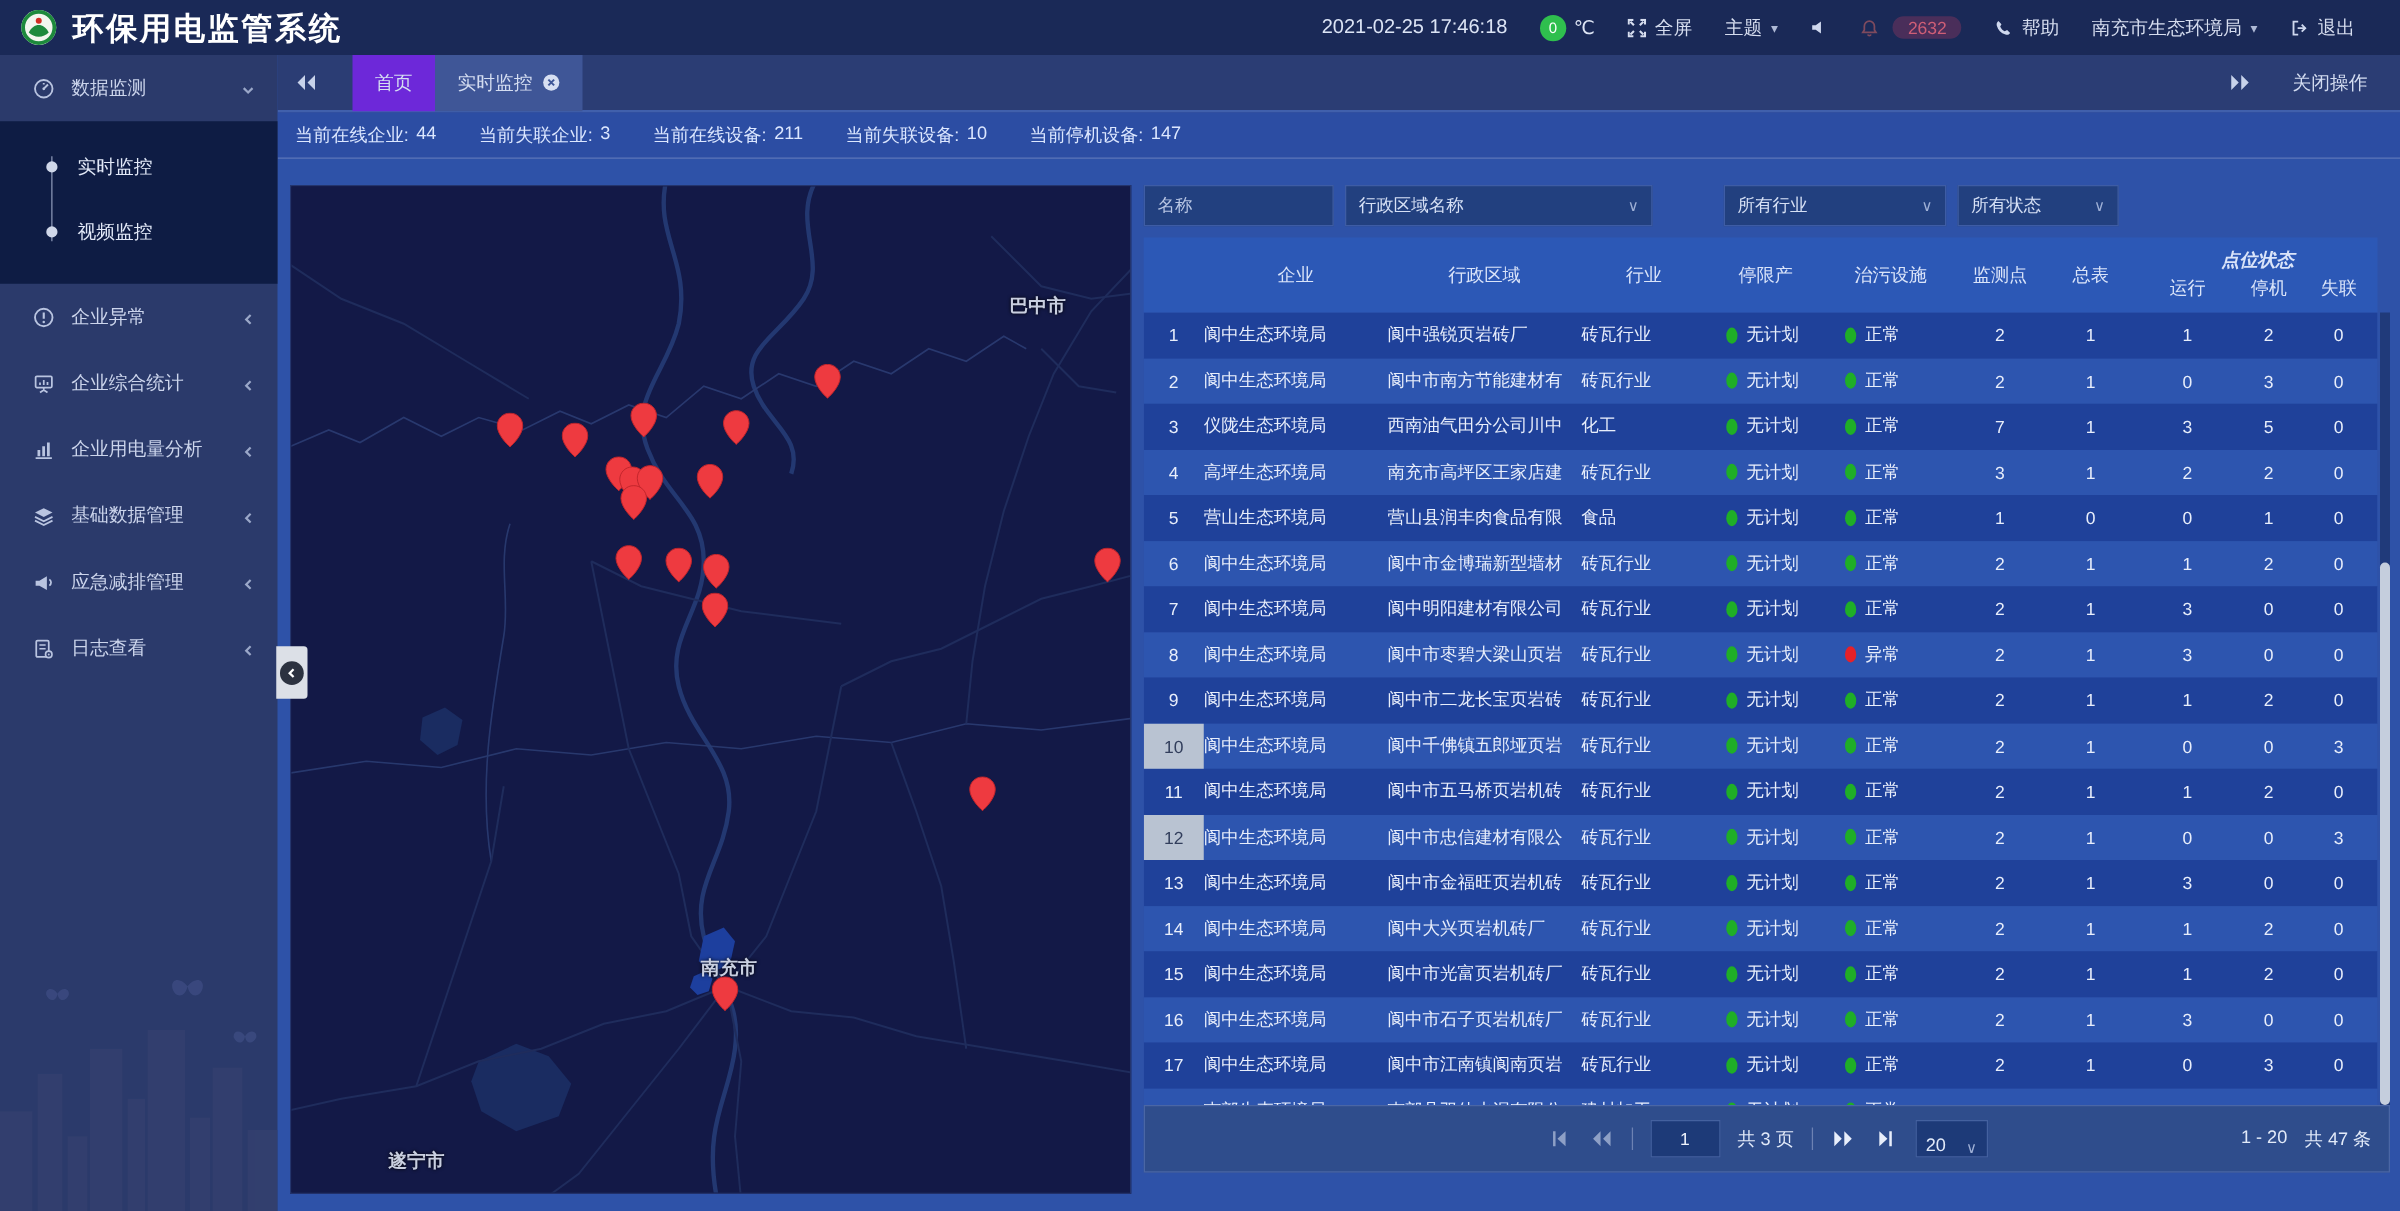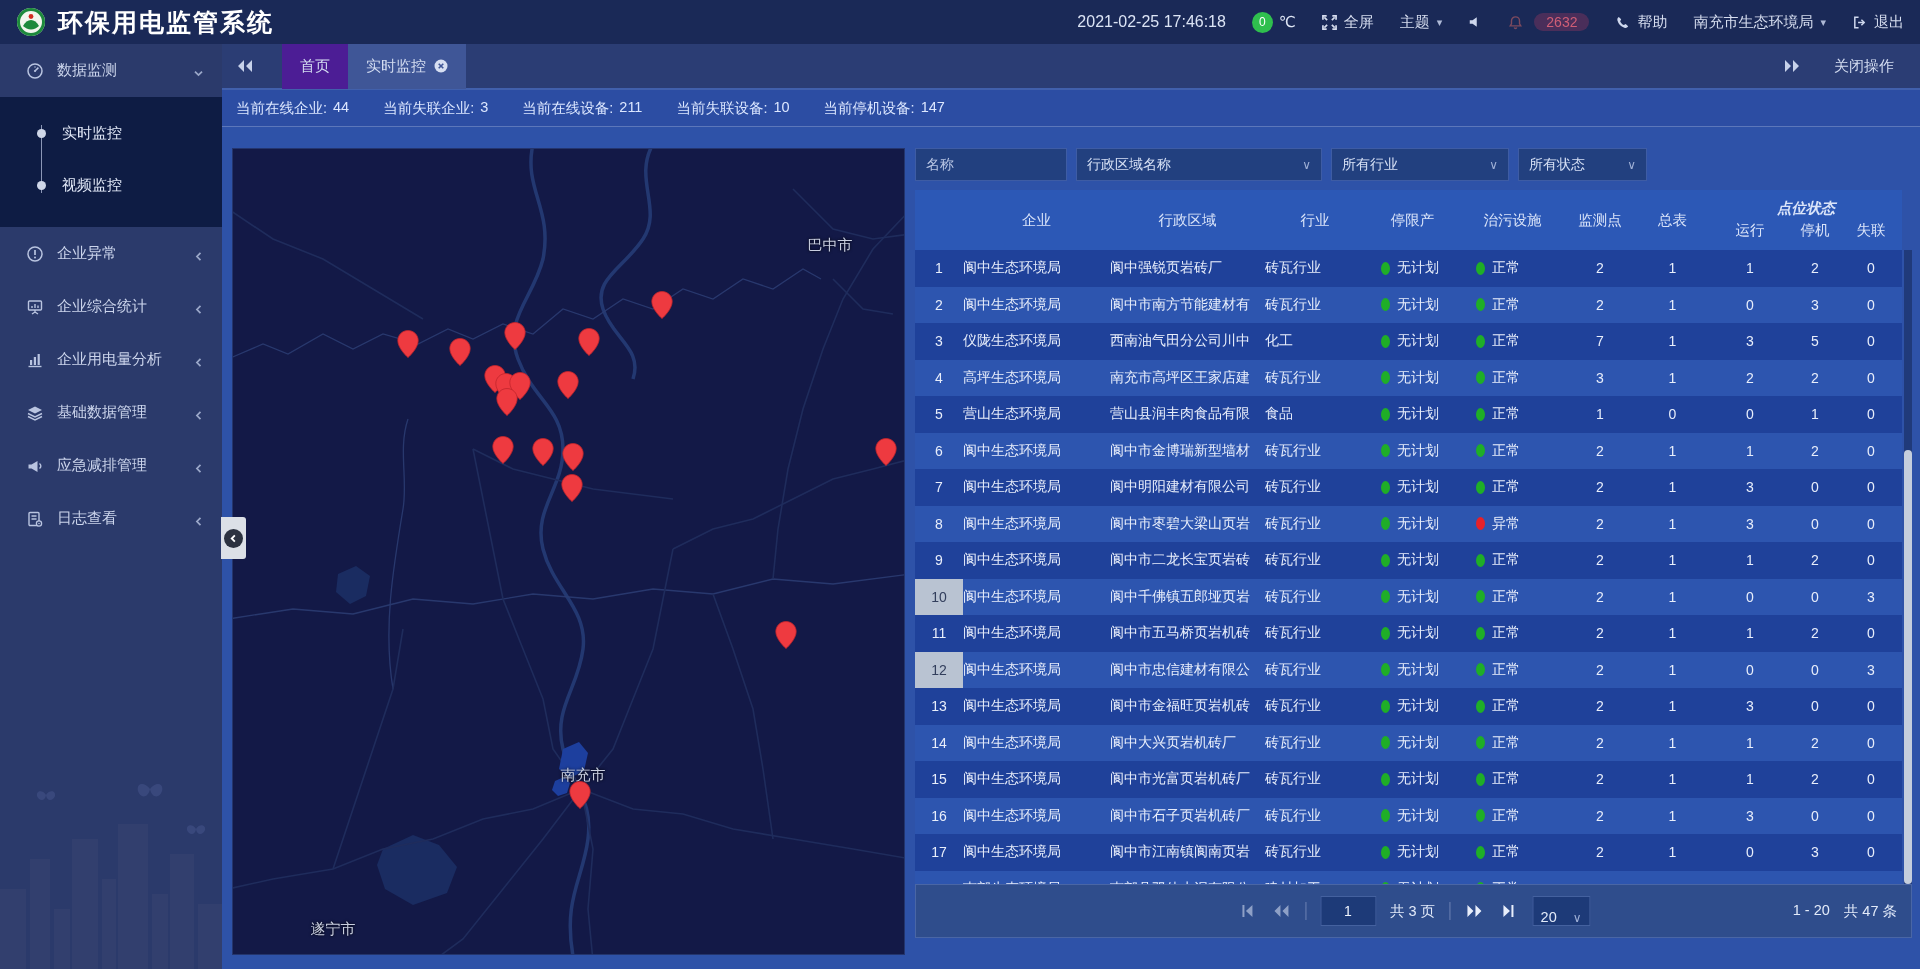--- a/index.html
+++ b/index.html
@@ -5,21 +5,21 @@
   * { margin:0; padding:0; box-sizing:border-box; }
   html,body { width:1920px; height:969px; overflow:hidden; }
   body { font-family:"Liberation Sans","DejaVu Sans",sans-serif; background:#2e52a8; }
   #app { position:relative; width:1920px; height:969px; overflow:hidden; }
 
   
   .topbar { position:absolute; left:0; top:0; width:1920px; height:44px; background:#1a2957;
             display:flex; align-items:center; color:#dfe6f5; z-index:9; }
   .logo { width:30px; height:30px; margin-left:16px; flex:0 0 auto; }
   .app-title { font-size:25px; font-weight:bold; color:#ffffff; letter-spacing:2px; margin-left:12px; }
-  .topbar-right { margin-left:auto; display:flex; align-items:center; gap:26px; margin-right:16px; font-size:15px; }
+  .topbar-right { margin-left:auto; display:flex; align-items:center; gap:26px; margin-right:36px; font-size:15px; }
   .datetime { font-size:16px; color:#dce4f5; }
   .temp { display:flex; align-items:center; gap:6px; }
   .temp-badge { width:21px; height:21px; border-radius:50%; background:#2fbf4e; color:#fff; font-size:12px;
                 display:flex; align-items:center; justify-content:center; }
   .tb-item { display:flex; align-items:center; gap:7px; cursor:pointer; color:#d6ddef; }
   .tb-item svg { display:block; }
   .caret { font-size:11px; color:#aeb9d6; }
   .bell-badge { background:rgba(200,62,101,.28); color:#cf5e76; border-radius:11px; padding:1px 12px;
                 font-size:14px; margin-left:4px; }
 
@@ -40,32 +40,32 @@
                      border-radius:0 3px 3px 0; z-index:8; display:flex; align-items:center; justify-content:center; cursor:pointer; }
   .collapse-handle .knob { width:19px; height:19px; border-radius:50%; background:#2c3240; display:flex;
                            align-items:center; justify-content:center; }
 
   
   .main { position:absolute; left:222px; top:44px; right:0; bottom:0; background:#2e52a8; }
   .tabbar { height:46px; background:#2b3d74; border-bottom:2px solid #41superb; border-bottom:2px solid #4160ac;
             display:flex; align-items:center; color:#d4ddf1; }
   .tab-nav-btn { width:46px; height:46px; display:flex; align-items:center; justify-content:center; cursor:pointer; }
   .tab { height:46px; display:flex; align-items:center; padding:0 18px; font-size:15px; cursor:pointer; gap:8px; }
-  .tab.home { background:#4c1d95; margin-left:14px; }
+  .tab.home { background:#6d28d9; margin-left:14px; }
   .tab.active { background:#3f5697; }
   .tabbar-right { margin-left:auto; display:flex; align-items:center; gap:34px; margin-right:26px; font-size:15px; }
 
   .statsbar { height:37px; background:#2c4da3; border-bottom:1px solid rgba(150,170,215,.45);
               display:flex; align-items:center; padding-left:14px; gap:34px; font-size:14.5px; color:#dce7ff; }
   .stat { display:flex; gap:6px; }
 
   
   .map-panel { position:absolute; left:10px; top:104px; width:673px; height:807px; background:#131947;
                border:1px solid #24356d; overflow:hidden; }
-  .map-city { position:absolute; color:#c9cfe0; font-size:15px; transform:translate(-50%,-50%); text-shadow:0 0 3px #000; }
+  .map-city { position:absolute; color:#c9cfe0; font-size:15px; transform:translate(-50%,-50%); text-shadow:0 0 3px #000;font-weight:bold; }
   .map-pin { position:absolute; width:22px; height:28px; cursor:pointer; }
 
   
   .right-panel { position:absolute; left:693px; top:104px; width:997px; height:807px; }
   .filters { display:flex; gap:9px; height:33px; }
   .f-ctrl { background:#22407f; border:1px solid #3e5ca4; color:#d6e0f5; font-size:14px; height:33px;
             display:flex; align-items:center; padding:0 10px; justify-content:space-between; cursor:pointer; }
   .f-input { width:152px; color:#b9c6e4; cursor:text; }
   .f-arrow { color:#9fb0d6; font-size:12px; margin-left:10px; }
 
@@ -432,21 +432,21 @@
     <div class="right-panel">
 
       <div class="filters">
         <div class="f-ctrl f-input">
           <span>名称</span>
         </div>
         <div class="f-ctrl" style="width:246px;text-align:center;">
           <span>行政区域名称</span>
           <span class="f-arrow">∨</span>
         </div>
-        <div class="f-ctrl" style="width:178px;">
+        <div class="f-ctrl" style="width:178px;margin-left:48px;">
           <span>所有行业</span>
           <span class="f-arrow">∨</span>
         </div>
         <div class="f-ctrl" style="width:129px;">
           <span>所有状态</span>
           <span class="f-arrow">∨</span>
         </div>
       </div>
 
       <div class="table-header grid-cols" id="table-header">

